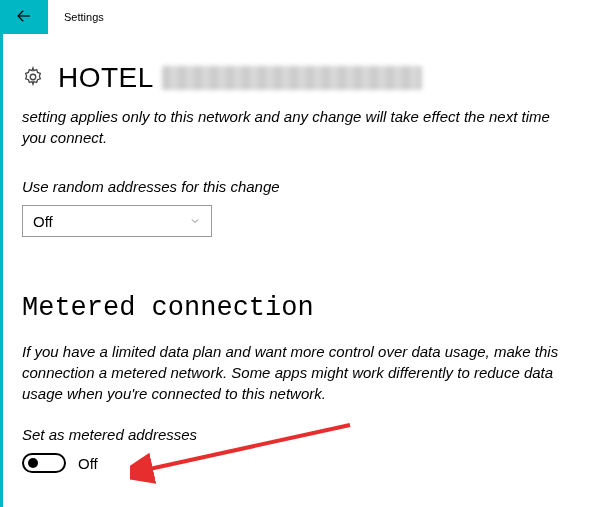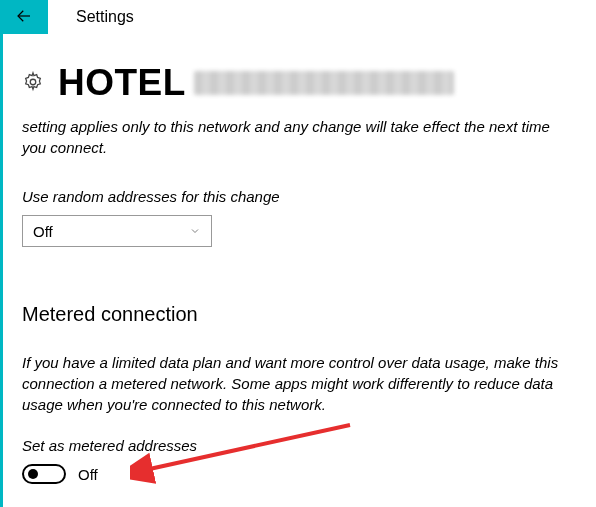--- a/index.html
+++ b/index.html
@@ -28,40 +28,40 @@
       width: 48px;
       height: 34px;
       background: #00b7c3;
       display: flex;
       align-items: center;
       justify-content: center;
       cursor: pointer;
     }
     .back-btn svg { stroke: #000; }
     .header-title {
-      margin-left: 28px;
-      font-size: 16px;
+      margin-left: 16px;
+      font-size: 11px;
       color: #000;
     }
     .content {
       padding: 20px 20px 0 22px;
     }
     .net-title-row {
       display: flex;
       align-items: center;
       margin-top: 8px;
       margin-bottom: 12px;
     }
     .gear-icon svg {
       stroke: #444;
       fill: none;
     }
     .net-name {
-      font-size: 37px;
-      font-weight: 700;
+      font-size: 28px;
+      font-weight: 400;
       margin-left: 14px;
       letter-spacing: 0.5px;
     }
     .redacted {
       display: inline-block;
       vertical-align: middle;
       width: 260px;
       height: 24px;
       margin-left: 8px;
       background: repeating-linear-gradient(90deg, #ccc, #ccc 8px, #d8d8d8 8px, #d8d8d8 16px);
@@ -80,24 +80,25 @@
       border: 1px solid #999;
       display: flex;
       align-items: center;
       justify-content: space-between;
       padding: 0 10px;
       cursor: pointer;
       background: #fff;
     }
     .combo-chevron svg { stroke: #555; }
     .section-heading {
-      font-size: 20px;
+      font-size: 27px;
       font-weight: 400;
       margin-top: 56px;
-      margin-bottom: 26px;
+      margin-bottom: 18px;
+      font-family: Liberation Mono, monospace;
     }
     .section-desc { margin-bottom: 20px; }
     .toggle-row {
       display: flex;
       align-items: center;
       margin-top: 8px;
     }
     .toggle {
       width: 44px;
       height: 20px;

